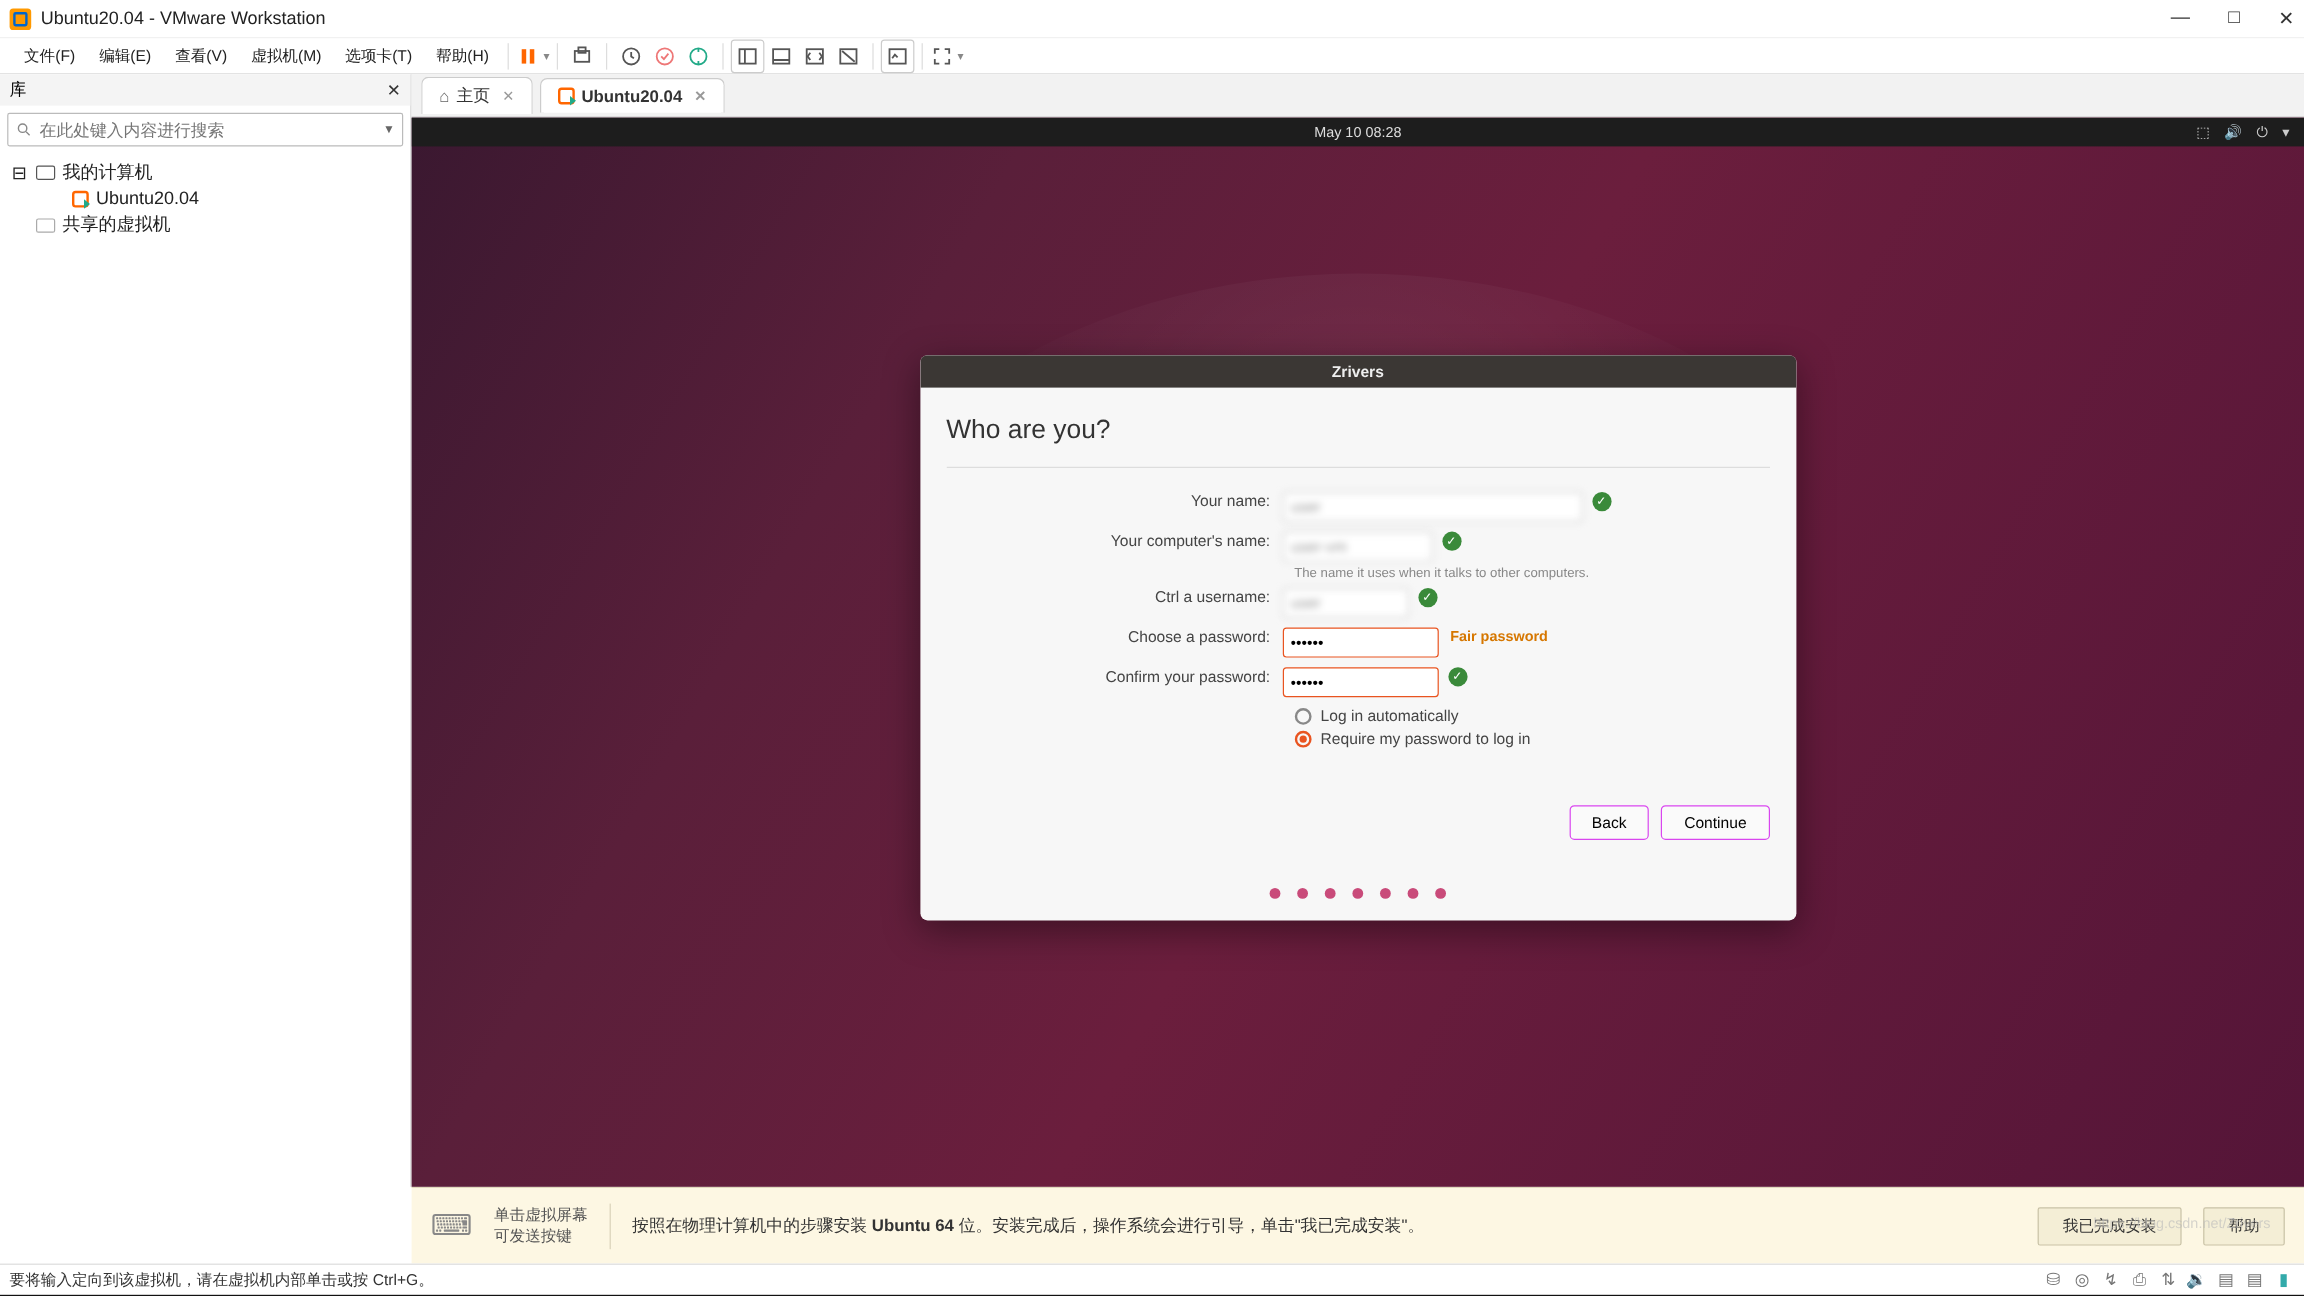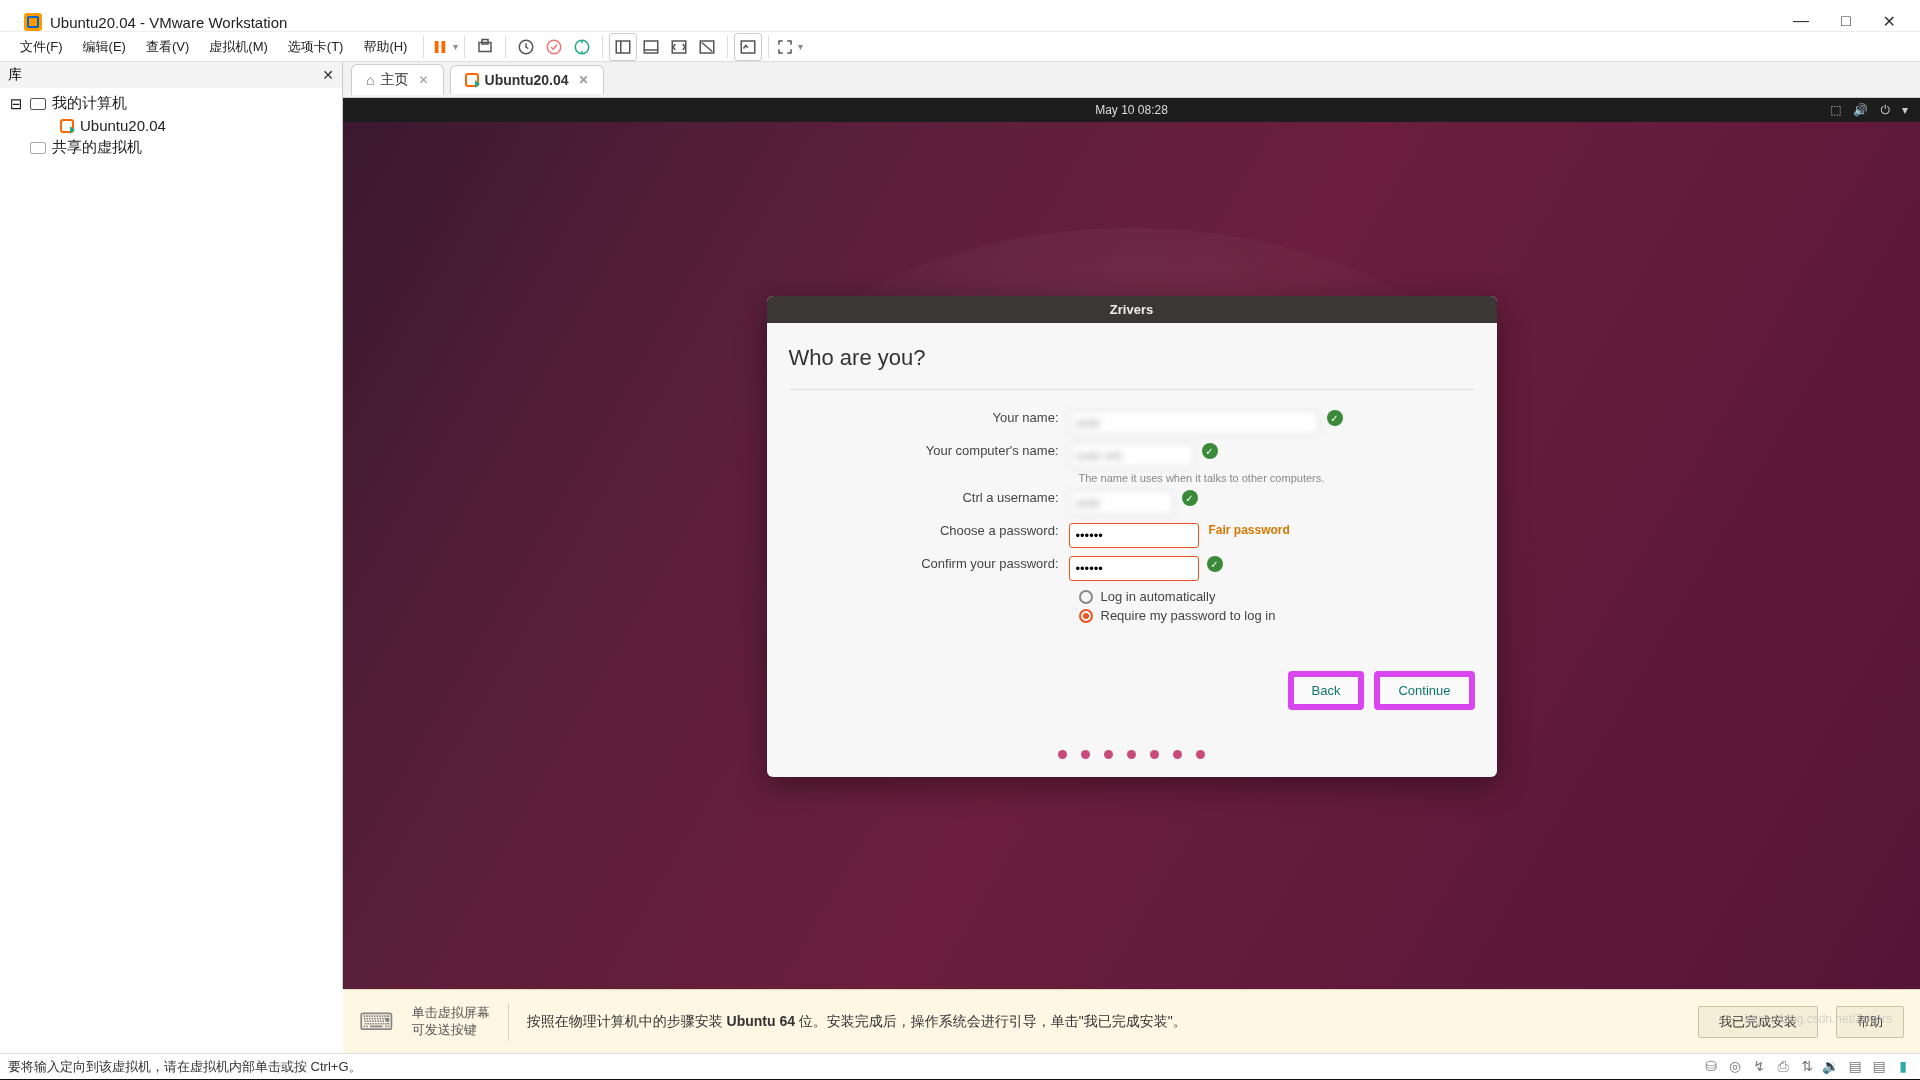--- a/index.html
+++ b/index.html
@@ -1,18 +1,18 @@
 <!DOCTYPE html>
 <html><head>
 <meta charset="utf-8">
 <style>
 *{margin:0;padding:0;box-sizing:border-box;font-family:"Microsoft YaHei","Segoe UI",sans-serif}
 body{width:1920px;height:1080px;overflow:hidden;background:#fff;position:relative;font-size:13px}
 
-.titlebar{height:32px;display:flex;align-items:flex-end;padding:0 24px;background:#fff;border-bottom:1px solid #eee}
+.titlebar{height:32px;display:flex;align-items:center;padding:0 8px;background:#fff;border-bottom:1px solid #eee}
 .titlebar .app-icon{width:18px;height:18px;background:#f90;border-radius:3px;margin-right:8px;position:relative;display:flex;align-items:center;justify-content:center}
 .titlebar .app-icon::before{content:"";width:8px;height:8px;border:2px solid #06c;border-radius:2px}
 .titlebar .title{flex:1;font-size:15px;color:#222}
 .win-controls{display:flex;gap:32px;font-size:16px;color:#333}
 .win-controls span{cursor:pointer}
 
 .menubar{height:30px;display:flex;align-items:center;padding:0 10px;gap:0;border-bottom:1px solid #ddd;background:#fff}
 .menubar>div.menu-item{padding:4px 10px;font-size:13px;color:#222}
 .menubar .sep{width:1px;height:22px;background:#ddd;margin:0 6px}
 .tb-btn{width:28px;height:28px;display:flex;align-items:center;justify-content:center;color:#555;border-radius:3px}
@@ -66,21 +66,21 @@
 .form-row input.w105{width:105px}
 .form-row input.w130{width:130px;border-color:#e95420}
 .form-row .check{width:16px;height:16px;border-radius:50%;background:#3a8a3a;margin-left:8px;display:inline-flex;align-items:center;justify-content:center;color:#fff;font-size:10px}
 .form-row .strength{color:#d67700;font-size:12px;font-weight:600;margin-left:10px}
 .hint{font-size:11px;color:#888;margin-left:290px;margin-top:-4px;margin-bottom:6px}
 .radio-row{margin-left:290px;display:flex;align-items:center;font-size:13px;color:#444;margin-bottom:4px}
 .radio{width:14px;height:14px;border-radius:50%;border:2px solid #888;margin-right:8px;display:inline-flex;align-items:center;justify-content:center}
 .radio.sel{border-color:#e95420}
 .radio.sel::after{content:"";width:6px;height:6px;border-radius:50%;background:#e95420}
 .inst-btns{display:flex;justify-content:flex-end;gap:10px;margin-top:48px}
-.inst-btns button{padding:6px 18px;font-size:13px;border:6px solid #d946ef;background:#fafafa;border-radius:4px;color:#0f766e}
+.inst-btns button{padding:6px 18px;font-size:13px;border:1px solid #d946ef;background:#fafafa;border-radius:4px;color:#000000}
 .dots{display:flex;justify-content:center;gap:14px;margin-top:40px}
 .dots span{width:9px;height:9px;border-radius:50%;background:#c94b7a}
 .blur{filter:blur(3px);color:#999}
 
 .yellowbar{height:64px;background:#fdf7e3;border-top:1px solid #e0d9bc;display:flex;align-items:center;padding:0 16px;gap:18px;margin-left:343px}
 .yellowbar .kb-ic{color:#888;font-size:24px}
 .yb-small{font-size:13px;color:#555;line-height:1.3}
 .yb-sep{width:1px;height:38px;background:#d9d2b8}
 .yb-main{flex:1;font-size:14px;color:#333}
 .yb-main b{font-weight:600}
@@ -189,20 +189,28 @@
       </svg>
     </div>
 </div>
 
 <div class="maingrid">
 
   <div class="library">
     <div class="lib-hdr">
       <span>库</span>
       <span class="close-x">✕</span>
+    </div>
+    <div class="lib-search">
+      <svg viewBox="0 0 24 24" fill="none" stroke="currentColor" stroke-width="2">
+          <circle cx="10" cy="10" r="6"></circle>
+          <line x1="15" y1="15" x2="20" y2="20"></line>
+        </svg>
+      <input type="text" placeholder="在此处键入内容进行搜索" style="">
+      <span class="dd">▼</span>
     </div>
     <div class="tree">
       <div class="row">
           <span class="glyph">⊟</span>
           <span class="mon"></span>
           <span>我的计算机</span>
         </div>
       <div class="row indent2">
           <span class="vm-icon"></span>
           <span>Ubuntu20.04</span>

